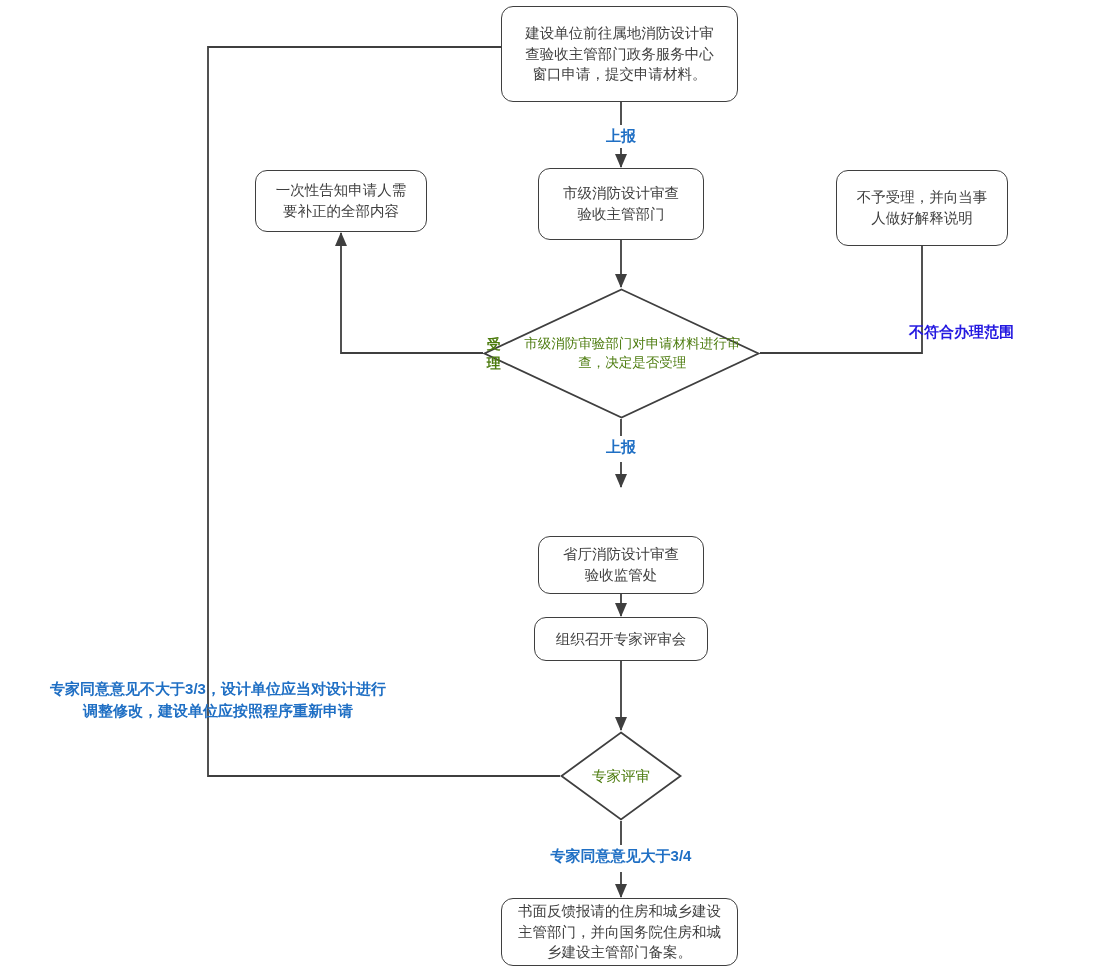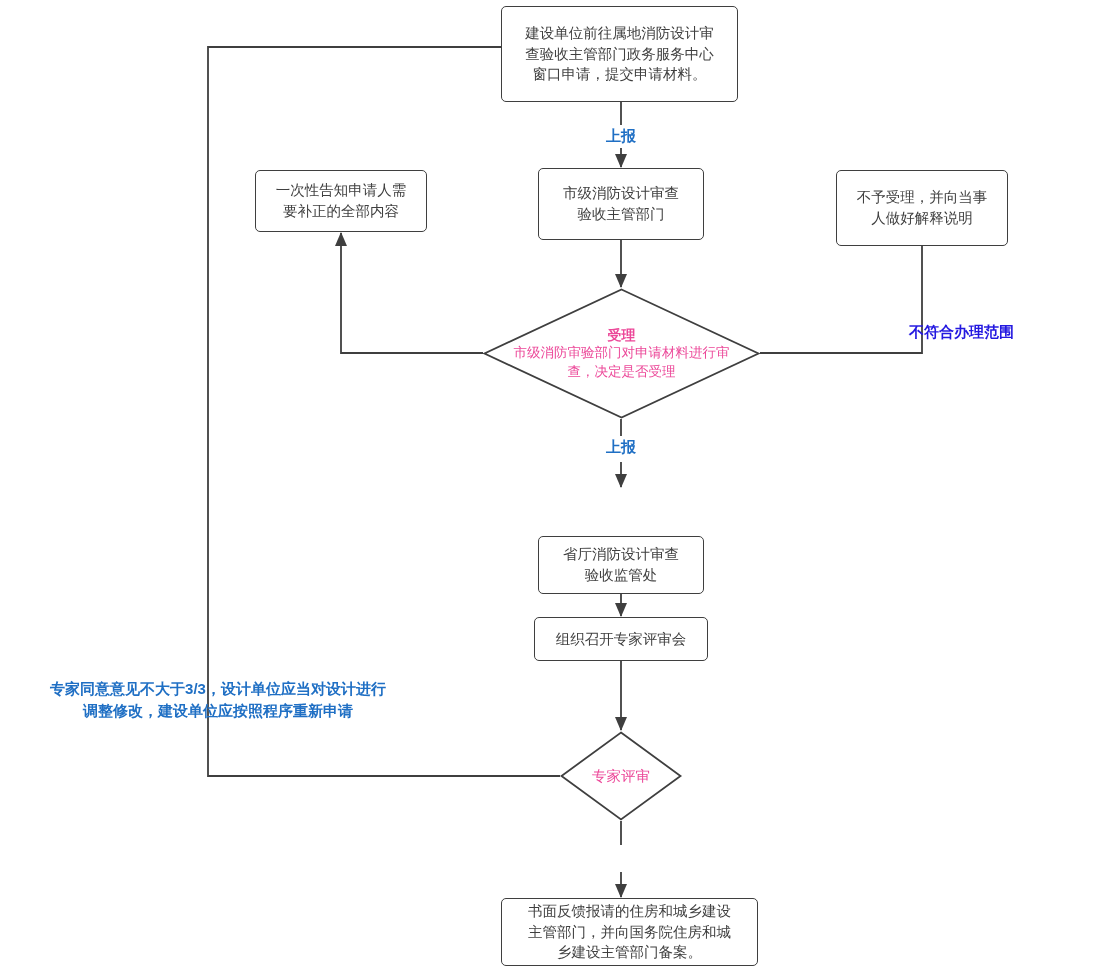--- a/index.html
+++ b/index.html
@@ -24,21 +24,21 @@
     left: 0;
     top: 0;
     width: 1110px;
     height: 970px;
     pointer-events: none;
   }
   .node {
     position: absolute;
     box-sizing: border-box;
     border: 1.6px solid #3f3f3f;
-    border-radius: 5px;
+    border-radius: 12px;
     background: #ffffff;
     color: #3f3f3f;
     display: flex;
     align-items: center;
     justify-content: center;
     text-align: center;
     line-height: 1.42;
     font-size: 14.5px;
     padding: 3px 6px;
   }
@@ -51,25 +51,25 @@
     position: absolute;
     left: 0; top: 0;
     overflow: visible;
   }
   .diamond-label {
     position: absolute;
     left: 0; top: 0;
     width: 100%;
     height: 100%;
     display: flex;
-    flex-direction: column;
+    flex-direction: row;
     align-items: center;
     justify-content: center;
     text-align: center;
-    color: #ec4899;
+    color: #4d7c0f;
     pointer-events: none;
   }
   .diamond-title {
     font-size: 14px;
     font-weight: bold;
     line-height: 1.3;
   }
   .diamond-desc {
     font-size: 13.5px;
     line-height: 1.35;
@@ -171,30 +171,31 @@
 
   <div class="diamond-wrap" style="left:560px; top:731px; width:122px; height:90px;">
     <svg class="shape" width="122" height="90" viewBox="0 0 122 90">
       <polygon points="61,1.5 120.5,45 61,88.5 1.5,45" fill="#ffffff" stroke="#3f3f3f" stroke-width="1.8"></polygon>
     </svg>
     <div class="diamond-label">
       <div class="diamond-simple">专家评审</div>
     </div>
   </div>
 
-  <div class="node" style="left:501px; top:898px; width:257px; height:68px;">
+  <div class="node" style="left:501px; top:898px; width:237px; height:68px;">
     <span>书面反馈报请的住房和城乡建设
 主管部门，并向国务院住房和城
 乡建设主管部门备案。</span>
   </div>
 
   <div class="edge-label lbl-blue center" style="left:571px; top:125px; width:100px;">上报</div>
 
 
   <div class="edge-label lbl-vivid" style="left:909px; top:277px;margin-top:44px;">不符合办理范围</div>
 
   <div class="edge-label lbl-blue center" style="left:571px; top:436px; width:100px;">上报</div>
 
   <div class="edge-label lbl-blue center" style="left:18px; top:678px; width:400px;">专家同意意见不大于3/3，设计单位应当对设计进行
 调整修改，建设单位应按照程序重新申请</div>
 
+  <div class="edge-label lbl-blue center" style="left:506px; top:845px; width:230px;">专家同意意见大于3/4</div>
 
 </div>
 
 </body></html>

